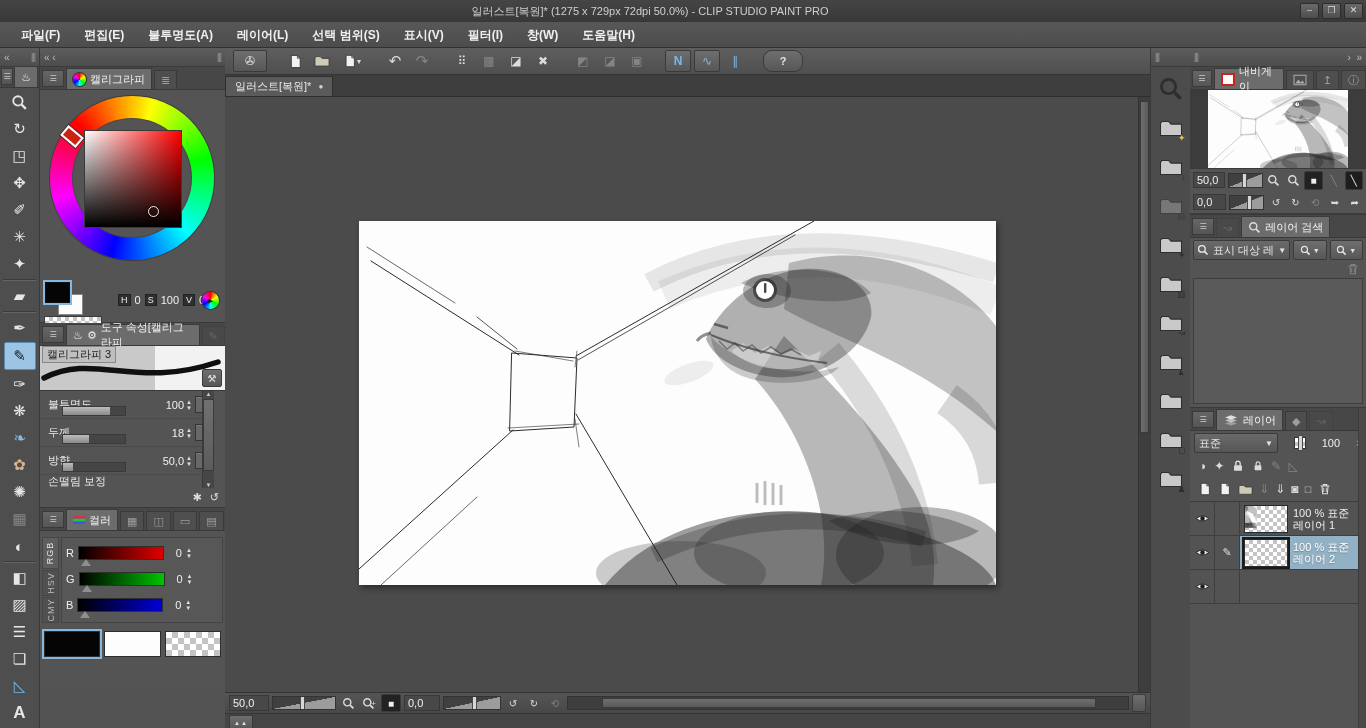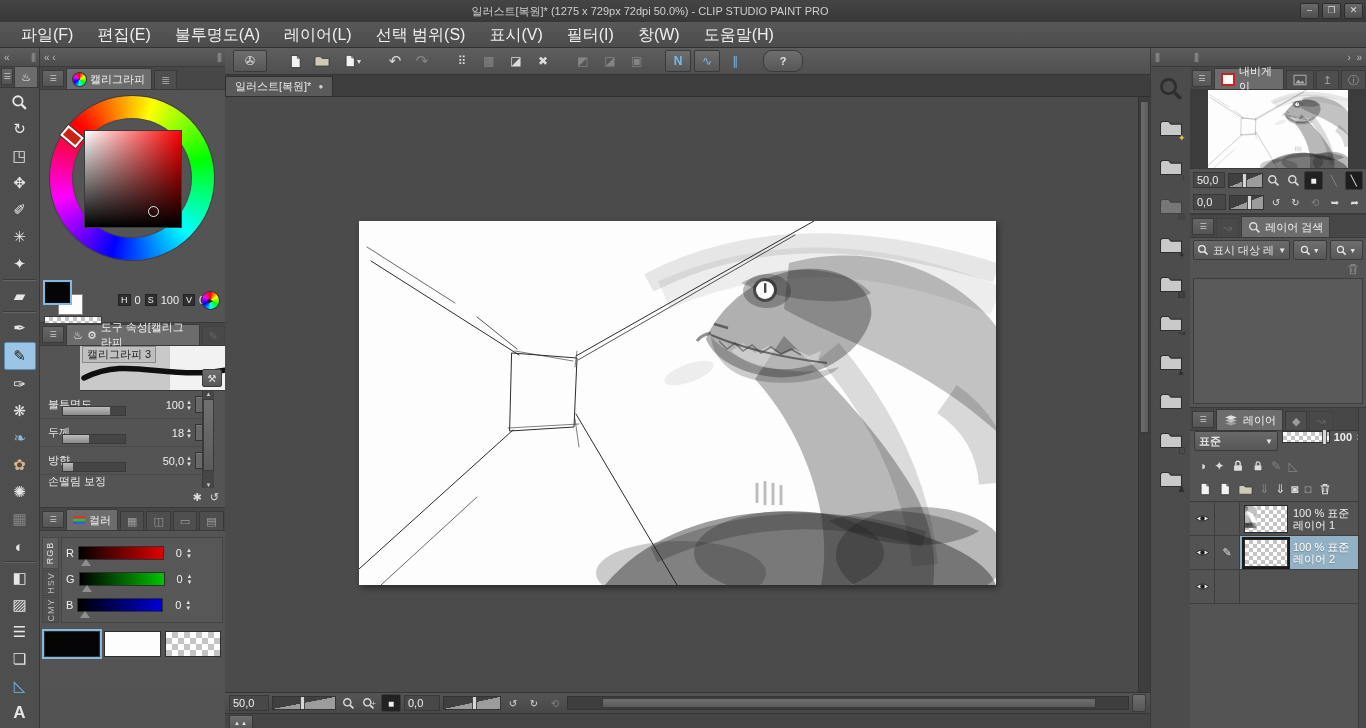--- a/index.html
+++ b/index.html
@@ -7,21 +7,21 @@
        font-family:"Liberation Sans","DejaVu Sans",sans-serif;font-size:11px;color:#e4e4e4;
        background:#14532d;-webkit-user-select:none;user-select:none;}
   
   #titlebar{position:absolute;left:0;top:0;width:1366px;height:22px;background:linear-gradient(#454545,#383838);
             border-bottom:1px solid #2a2a2a;display:flex;align-items:center;}
   #titlebar .t{flex:1;text-align:center;color:#cfcfcf;font-size:11px;}
   .winbtn{width:17px;height:14px;margin-right:3px;background:linear-gradient(#6a6a6a,#4e4e4e);
           border:1px solid #2c2c2c;border-radius:2px;color:#ddd;font-size:9px;line-height:12px;text-align:center;}
   #menubar{position:absolute;left:0;top:22px;width:1366px;height:26px;background:linear-gradient(#585858,#4c4c4c);
            border-bottom:1px solid #313131;display:flex;align-items:center;padding-left:10px;box-sizing:border-box;gap:2px;}
-  .mitem{padding:0 11px;height:20px;line-height:20px;color:#f0f0f0;font-size:16px;}
+  .mitem{padding:0 11px;height:20px;line-height:20px;color:#f0f0f0;font-size:12px;font-weight:bold;}
   
   #toolscol{position:absolute;left:0;top:48px;width:40px;height:680px;background:#4e4e4e;border-right:1px solid #3a3a3a;box-sizing:border-box;}
   #palcol{position:absolute;left:40px;top:48px;width:185px;height:680px;background:#535353;box-sizing:border-box;}
   #canvascol{position:absolute;left:225px;top:48px;width:925px;height:680px;}
   #dockcol{position:absolute;left:1150px;top:48px;width:40px;height:680px;background:#4c4c4c;border-left:1px solid #3a3a3a;box-sizing:border-box;}
   #rightcol{position:absolute;left:1190px;top:48px;width:176px;height:680px;background:#535353;box-sizing:border-box;}
   .colhead{height:18px;background:linear-gradient(#5d5d5d,#4d4d4d);border-bottom:1px solid #3b3b3b;
            display:flex;align-items:center;padding:0 4px;color:#bdbdbd;font-size:10px;}
   .colhead .sp{flex:1}
   .grip{letter-spacing:-1px;color:#9a9a9a;font-size:9px;}
@@ -67,21 +67,21 @@
   .svmark{position:absolute;left:108px;top:116px;width:9px;height:9px;border:1.5px solid #eee;border-radius:50%;box-shadow:0 0 2px #000;}
   #cwfoot{position:relative;height:36px;}
   .fgsw{position:absolute;left:5px;top:-4px;width:23px;height:19px;background:#050505;border:1px solid #111;outline:2px solid #85b8dc;}
   .bgsw{position:absolute;left:18px;top:8px;width:23px;height:19px;background:#fdfdfd;border:1px solid #888;}
   .trsw{position:absolute;left:4px;top:30px;width:56px;height:11px;border:1px solid #3a3a3a;}
   .hsv{position:absolute;left:78px;top:8px;display:flex;align-items:center;gap:4px;}
   .badge{background:#2f2f2f;color:#eee;font-size:9px;padding:0 2px;border:1px solid #222;}
   .cwicon{position:absolute;right:6px;top:6px;width:17px;height:17px;border-radius:50%;
     background:conic-gradient(#f00,#ff0,#0f0,#0ff,#00f,#f0f,#f00);box-shadow:0 0 0 1px #333;display:flex;align-items:center;justify-content:center;color:#222;font-size:7px;}
   
-  #strokeprev{position:relative;height:44px;background:linear-gradient(to right,#c9c9c9 0 62%,#f2f2f2 62%);border-bottom:1px solid #3a3a3a;margin-left:40px;}
+  #strokeprev{position:relative;height:44px;background:linear-gradient(to right,#c9c9c9 0 62%,#f2f2f2 62%);border-bottom:1px solid #3a3a3a;}
   #strokeprev .bname{position:absolute;left:2px;top:0px;background:#bfbfbf;color:#1e1e1e;font-size:11px;padding:0 4px;border:1px solid #888;}
   .wrenchb{position:absolute;right:3px;bottom:3px;width:18px;height:16px;font-size:10px;}
   .prow{display:flex;align-items:center;height:27px;padding:0 2px 0 8px;position:relative;border-bottom:1px solid #4a4a4a;}
   .prow .lab{width:74px;color:#e8e8e8;}
   .prow .pv{flex:1;text-align:right;padding-right:2px;}
   .pslide{position:absolute;left:22px;bottom:2px;width:62px;height:8px;background:#454545;border:1px solid #3a3a3a;}
   .pslide b{display:block;height:100%;background:linear-gradient(#bdbdbd,#8a8a8a);}
   .aac{width:24px;height:22px;display:flex;align-items:center;justify-content:center;border-radius:2px;}
   .aac.on{background:#9cc4e4;border:1px solid #5b8cb4;}
   .ring{width:11px;height:11px;border-radius:50%;border:3px solid #2d2d2d;background:#8a8a8a;}
@@ -121,21 +121,21 @@
   .dock .ov{position:absolute;right:0px;bottom:2px;font-size:9px;color:#2e2e2e;}
   
   #navprev{height:78px;background:#3c3c3c;display:flex;align-items:center;justify-content:center;border-bottom:1px solid #393939;}
   .nrow{display:flex;align-items:center;height:22px;gap:3px;padding:0 3px;}
   .nbtn{width:20px;height:17px;font-size:10px;}
   
   .lsrow{display:flex;align-items:center;gap:3px;height:24px;padding:0 3px;}
   .lsdrop{flex:1;display:flex;align-items:center;gap:4px;height:18px;background:linear-gradient(#6a6a6a,#565656);border:1px solid #3a3a3a;border-radius:2px;padding:0 3px;}
   .lslist{height:124px;background:#5a5a5a;border:1px solid #3e3e3e;margin:0 3px 3px 3px;}
   
-  .lpbar{display:flex;align-items:flex-start;height:24px;gap:4px;padding:0 4px;font-weight:bold;}
+  .lpbar{display:flex;align-items:center;height:24px;gap:16px;padding:0 4px;}
   .blend{flex:0 0 74px;display:flex;align-items:center;height:18px;background:linear-gradient(#6a6a6a,#565656);border:1px solid #3a3a3a;border-radius:2px;padding:0 4px;justify-content:space-between;}
   .opa{flex:1;height:10px;border:1px solid #333;position:relative;}
   .opa i{position:absolute;right:2px;top:-3px;width:3px;height:14px;background:#d6d6d6;border:1px solid #4a4a4a;}
   .lkrow{display:flex;align-items:center;height:22px;gap:7px;padding:0 10px;font-size:12px;color:#d8d8d8;}
   .acrow{display:flex;align-items:center;height:24px;gap:6px;padding:0 8px;border-bottom:1px solid #3c3c3c;font-size:12px;}
   .lrow{display:flex;align-items:stretch;height:33px;border-bottom:1px solid #3e3e3e;background:#535353;}
   .lcell{width:24px;display:flex;align-items:center;justify-content:center;border-right:1px solid #3e3e3e;color:#ddd;}
   .lmain{flex:1;display:flex;align-items:center;gap:5px;padding-left:4px;}
   .lmain.sel{background:#93b1c4;color:#fff;}
   .lthumb{width:42px;height:26px;border:1px solid #2a2a2a;position:relative;overflow:hidden;flex:0 0 42px;}

